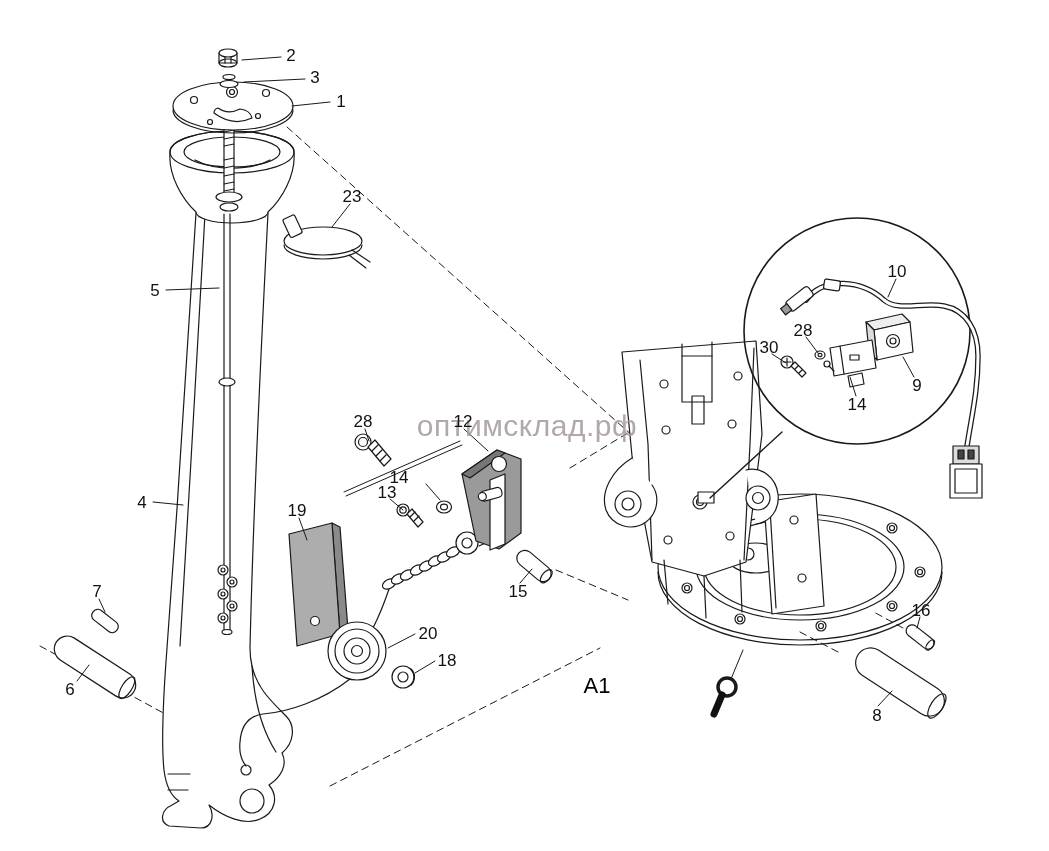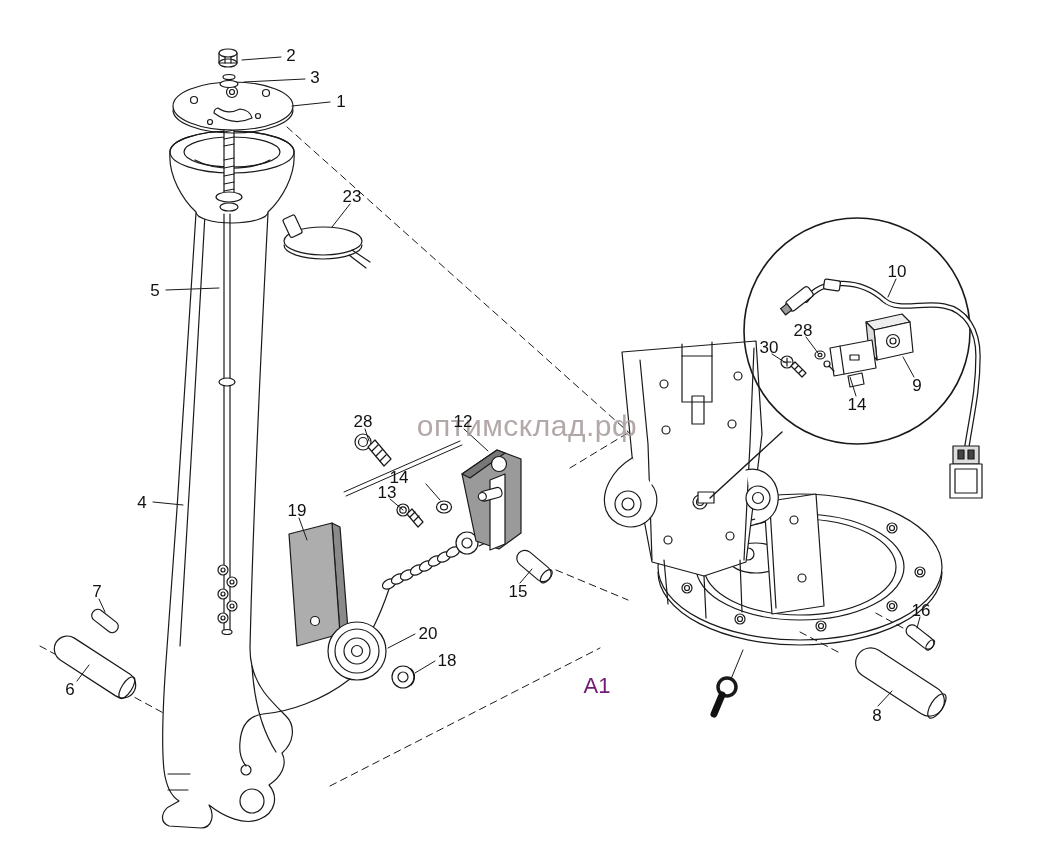--- a/index.html
+++ b/index.html
@@ -2,21 +2,21 @@
 <html><head>
 <meta charset="utf-8">
 <style>
   html,body{margin:0;padding:0;background:#fff}
   .stage{position:relative;width:1049px;height:851px;background:#fff;
          font-family:"Liberation Sans",sans-serif;overflow:hidden}
   .stage svg{position:absolute;left:0;top:0}
   .callout{position:absolute;transform:translate(-50%,-50%);
            font-size:17px;color:#111;line-height:1;user-select:none}
   .detail-label{position:absolute;transform:translate(-50%,-50%);
-           font-size:22px;color:#701a75;line-height:1}
+           font-size:22px;color:#000000;line-height:1}
   .watermark{position:absolute;transform:translate(-50%,-50%);
            font-size:30px;color:#a59a9a;opacity:.85;letter-spacing:.5px;
            white-space:nowrap}
 </style>
 </head>
 <body>
 
 <div class="stage">
 
 <svg width="1049" height="851" viewBox="0 0 1049 851">

